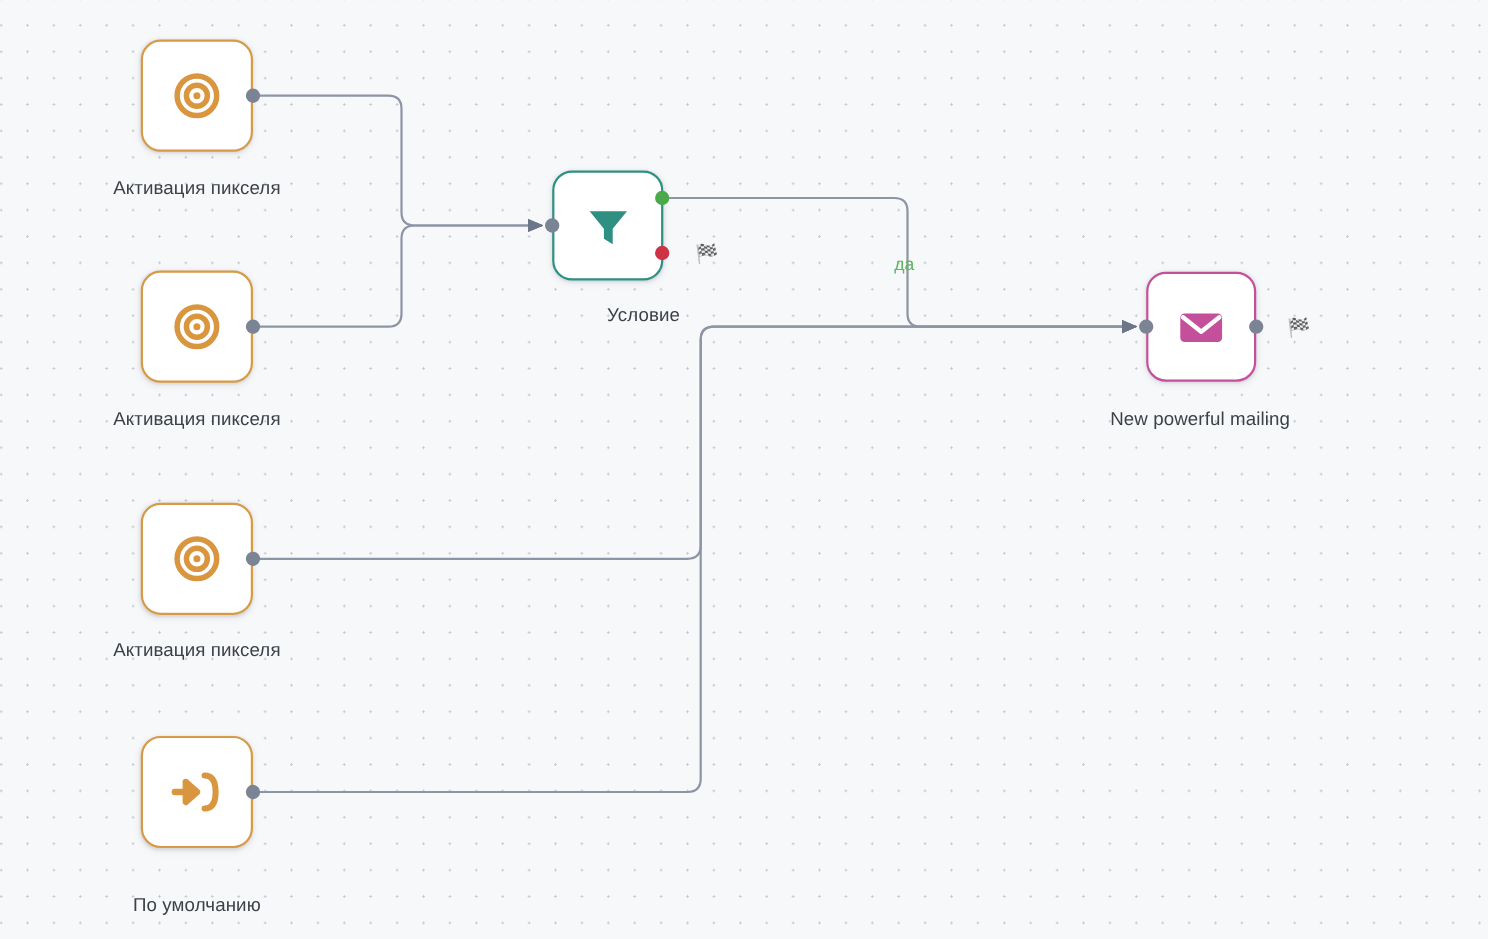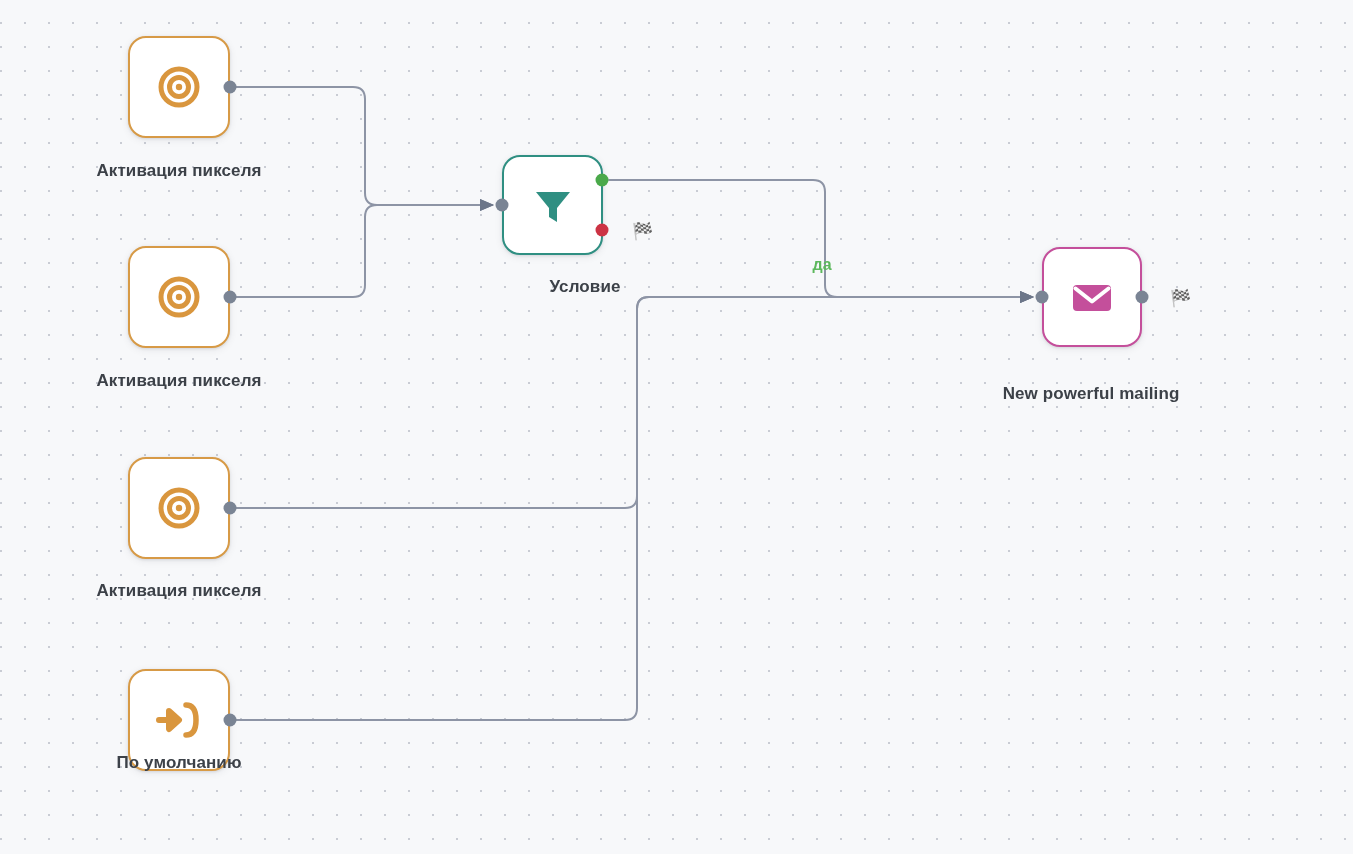--- a/index.html
+++ b/index.html
@@ -15,21 +15,20 @@
   #canvas {
     position: relative;
     width: 1353px;
     height: 854px;
     overflow: hidden;
     background-color: #f7f8fa;
     background-image: radial-gradient(circle, #c9ccd4 1.1px, rgba(0,0,0,0) 1.2px);
     background-size: 24px 24px;
     background-position: 13px 11px;
     box-sizing: border-box;
-    font-weight: bold;
   }
 
   
   #edges {
     position: absolute;
     left: 0;
     top: 0;
     width: 1353px;
     height: 854px;
     pointer-events: none;
@@ -134,40 +133,40 @@
         </svg>
       </div>
       <div class="node-label" style="left: 179px; top: 591px; transform: translate(-50%, -50%);">Активация пикселя</div>
       <div class="port" style="left: 230px; top: 508px;"></div>
       <div class="node " style="left: 128px; top: 669px; width: 102px; height: 102px;">
         <svg class="icon-svg" viewBox="0 0 48 48" width="48" height="48">
           <path d="M4 24 H22 M14 15 L24 24 L14 33 Z" fill="#d9963e" stroke="#d9963e" stroke-width="6" stroke-linejoin="round" stroke-linecap="round"></path>
           <path d="M31 9 Q41 9 41 24 Q41 39 31 39" fill="none" stroke="#d9963e" stroke-width="5.5" stroke-linecap="round"></path>
         </svg>
       </div>
-      <div class="node-label" style="left: 179px; top: 763px; transform: translate(-50%, -50%);">По умолчанию</div>
+      <div class="node-label" style="left: 179px; top: 823px; transform: translate(-50%, -50%);">По умолчанию</div>
       <div class="port" style="left: 230px; top: 720px;"></div>
       <div class="node teal" style="left: 502px; top: 155px; width: 101px; height: 100px;">
         <svg class="icon-svg" viewBox="0 0 48 48" width="48" height="48">
           <path d="M7 11 H41 L28 27 V41 L20 36 V27 Z" fill="#2f8f82"></path>
         </svg>
       </div>
       <div class="node-label" style="left: 585px; top: 287px; transform: translate(-50%, -50%);">Условие</div>
       <div class="port" style="left: 502px; top: 205px;"></div>
       <div class="port green" style="left: 602px; top: 180px;"></div>
       <div class="port red" style="left: 602px; top: 230px;"></div>
       <div class="node pink" style="left: 1042px; top: 247px; width: 100px; height: 100px;">
         <svg class="icon-svg" viewBox="0 0 48 48" width="48" height="48">
           <rect x="5" y="12" width="38" height="26" rx="4" fill="#c44f9b"></rect>
           <path d="M7.5 15.5 L24 28.5 L40.5 15.5" fill="none" stroke="#ffffff" stroke-width="4" stroke-linejoin="round" stroke-linecap="round"></path>
         </svg>
       </div>
-      <div class="node-label" style="left: 1091px; top: 394px; transform: translate(-50%, -50%);">New powerful mailing</div>
+      <div class="node-label" style="left: 1091px; top: 381px; transform: translate(-50%, -50%);">New powerful mailing</div>
       <div class="port" style="left: 1042px; top: 297px;"></div>
       <div class="port" style="left: 1142px; top: 297px;"></div>
     </div>
   <div id="overlay-layer">
       <div class="flag" style="left: 643px; top: 231px;">🏁</div>
       <div class="flag" style="left: 1181px; top: 298px;">🏁</div>
-      <div class="edge-label" style="left: 822px; top: 241px; margin-top: 24px;">да</div>
+      <div class="edge-label" style="left: 822px; top: 241px;">да</div>
     </div>
 
 </div>
 
 </body></html>

